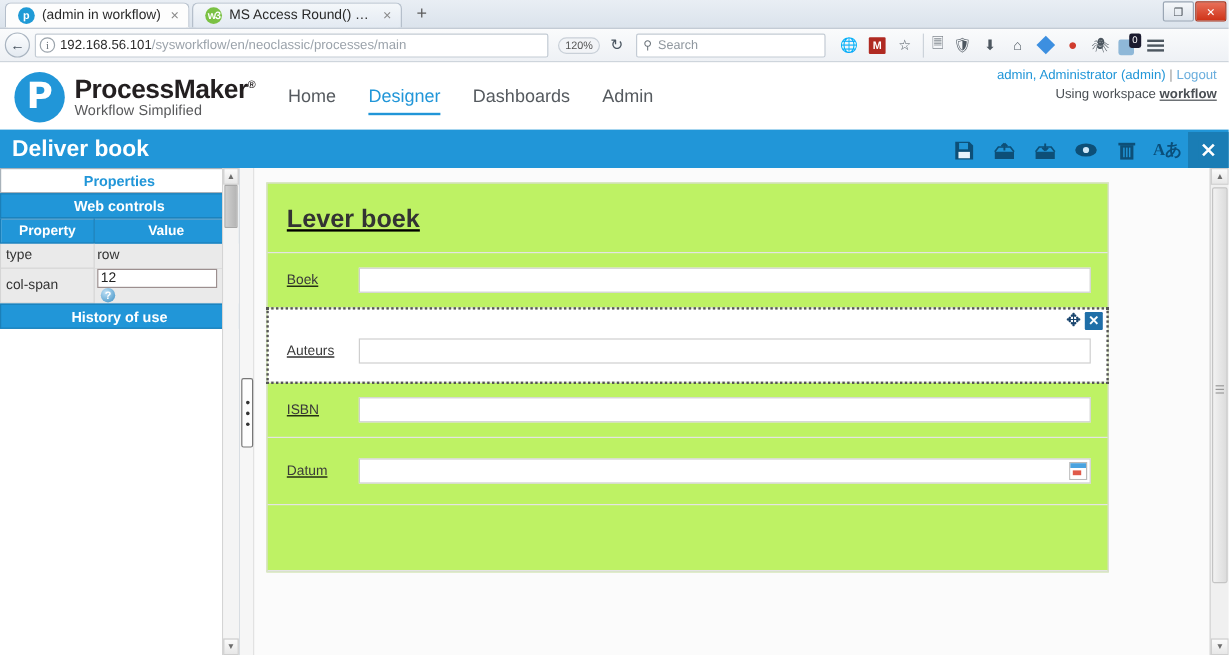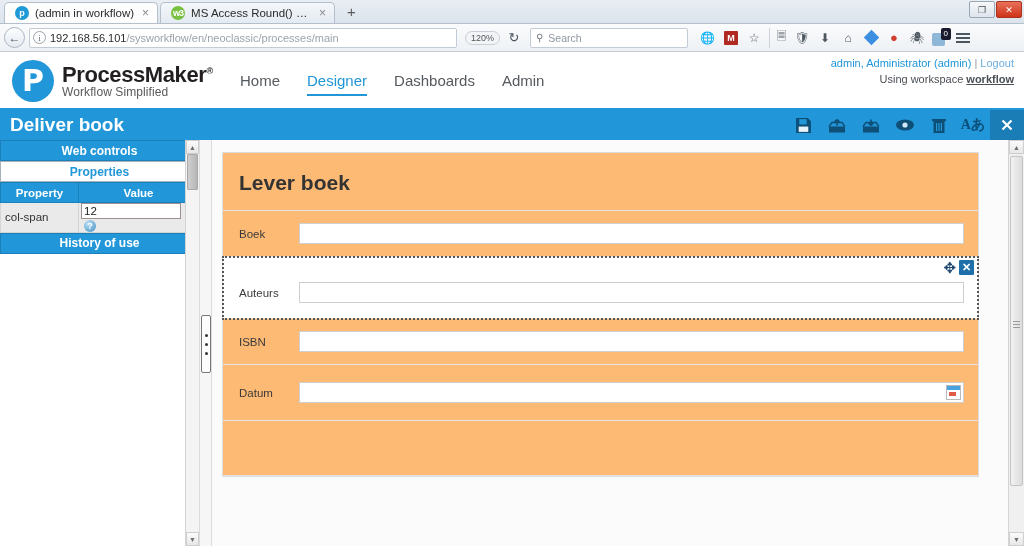--- a/index.html
+++ b/index.html
@@ -200,21 +200,21 @@
   .splitter-handle {
     position: absolute; left: 1px; top: 175px; width: 10px; height: 58px;
     border: 1px solid #777; background: #fdfdfd; border-radius: 2px;
     display: flex; flex-direction: column; align-items: center; justify-content: center; gap: 6px;
   }
   .splitter-handle i { width: 3px; height: 3px; background: #333; border-radius: 50%; display: block; }
 
   .canvas { flex: 1; background: #fbfbfb; position: relative; overflow: hidden; padding: 12px 20px 0 10px; }
 
   .form-card {
-    background: #fdba74; border: 1px solid #dcdcdc; width: 757px; margin-left: 0;
+    background: #bef264; border: 1px solid #dcdcdc; width: 702px; margin-left: 0; text-decoration: underline;
   }
   .form-row {
     border-bottom: 1px solid #e4e4e4; padding: 12px 12px 12px 16px;
     display: flex; align-items: center; min-height: 46px; position: relative;
   }
   .form-row.titlerow { min-height: 58px; padding-top: 16px; padding-bottom: 14px; }
   .form-title { font-size: 21px; font-weight: bold; color: #333; }
   .form-row .flabel { width: 60px; font-size: 11.5px; color: #3a3a3a; flex: 0 0 60px; }
   .form-row .finput {
     flex: 1; height: 21px; background: #fff; border: 1px solid #cfcfcf;
@@ -396,27 +396,31 @@
             <rect x="0" y="0" width="16" height="16" fill="#1a7db5"></rect>
             <path d="M3.5 3.5l9 9M12.5 3.5l-9 9" stroke="#fff" stroke-width="2.2"></path>
           </svg>
       </div>
     </div>
   </div>
 
   <div class="pm-body">
 
     <div class="left-panel">
+      <div class="panel-btn inactive">Properties</div>
       <div class="panel-btn">Web controls</div>
-      <div class="panel-btn inactive">Properties</div>
       <table class="prop-table">
         <tbody>
             <tr>
           <th class="c1">Property</th>
           <th>Value</th>
+        </tr>
+        <tr>
+          <td>type</td>
+          <td class="valcell">row</td>
         </tr>
         <tr>
           <td>col-span</td>
           <td class="valcell">
             <input class="prop-input" type="text" value="12" style="">
             <span class="help-icon">?</span>
           </td>
         </tr>
       </tbody>
         </table>

